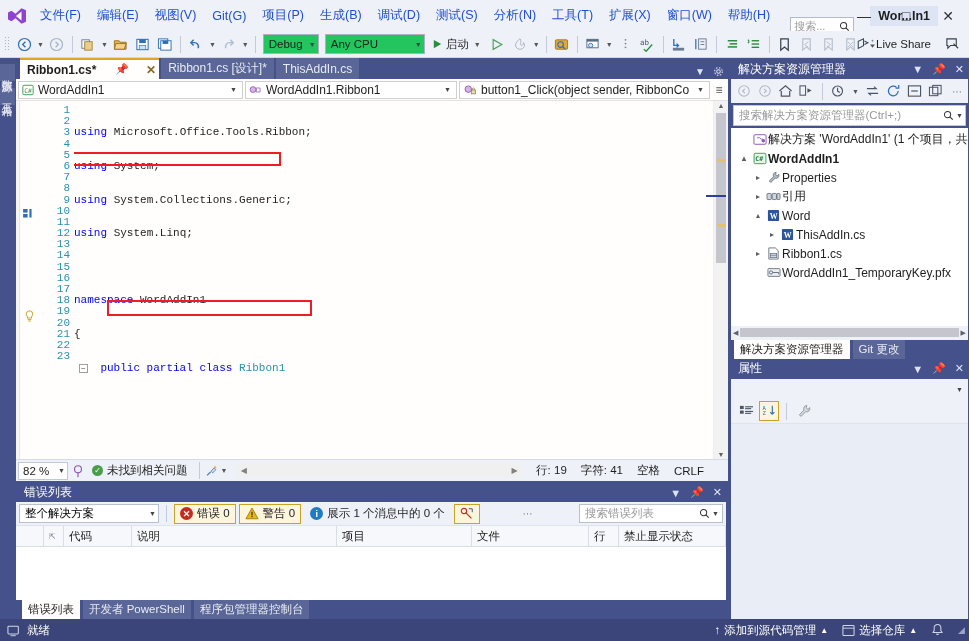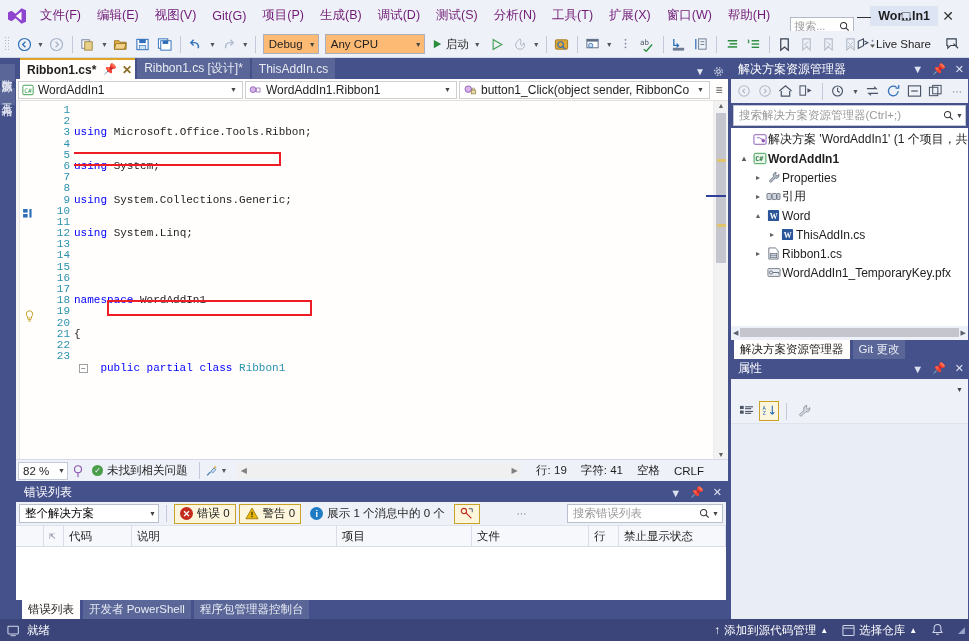--- a/index.html
+++ b/index.html
@@ -11,56 +11,56 @@
     background: #3d4c80;
     overflow: hidden;
     -webkit-font-smoothing: antialiased;
   }
   .app { position: relative; width: 969px; height: 641px; background:#45518b; display:flex; flex-direction:column; }
 
   
   .menubar { height: 31px; background:#eef1f8; display:flex; align-items:center; padding-left:6px; position:relative; }
   .vs-logo { width:22px; height:20px; display:flex; align-items:center; justify-content:center; margin-right:4px; }
   .menu-items { display:flex; align-items:center; }
-  .menu-item { padding:3px 8px; font-size:12.5px; color:#701a75; white-space:nowrap; cursor:default; }
+  .menu-item { padding:3px 8px; font-size:12.5px; color:#1d4ed8; white-space:nowrap; cursor:default; }
   .search-box { margin-left:12px; width:64px; height:19px; border:1px solid #b4b9c6; background:#fff;
     display:flex; align-items:center; padding:0 3px; font-size:11px; color:#9a9a9a; position:relative;margin-top:22px; }
   .search-box .mag { margin-left:auto; }
   .win-title { margin-left:16px; font-size:12.5px; font-weight:bold; color:#1e1e1e; background:#dde5f5; padding:3px 8px; }
   .win-btns { position:absolute; right:0; top:0; display:flex; height:31px; }
   .win-btn { width:42px; height:31px; display:flex; align-items:center; justify-content:center; font-size:14px; color:#333; }
 
   
   .toolbar { height:27px; background:#eef1f8; display:flex; align-items:center; padding-left:4px; position:relative; border-bottom:1px solid #d2d7e4; }
   .tb-grip { width:7px; height:16px; margin-right:2px;
      background-image: radial-gradient(#9aa3bb 0.8px, transparent 0.9px);
      background-size:3px 3px; opacity:.85; }
   .tb-btn { height:22px; min-width:22px; display:flex; align-items:center; justify-content:center; padding:0 2px; color:#3b3b3b; }
   .tb-sep { width:1px; height:17px; background:#c3c9d8; margin:0 4px; }
   .tb-caret { font-size:7px; color:#555; padding:0 2px; }
-  .tb-combo { height:20px; border:1px solid #aab0c0; background:#fdba74; display:flex; align-items:center;
+  .tb-combo { height:20px; border:1px solid #aab0c0; background:#22c55e; display:flex; align-items:center;
      padding:0 2px 0 5px; font-size:11.5px; color:#1e1e1e; margin:0 3px; }
   .tb-combo .cb-arrow { margin-left:auto; font-size:7px; color:#444; padding-left:6px; }
   .tb-start { display:flex; align-items:center; gap:3px; padding:0 4px; font-size:11.5px; color:#1e1e1e; }
   .live-share { position:absolute; right:38px; display:flex; align-items:center; gap:5px; font-size:11.5px; color:#1e1e1e; }
 
   
   .bodyrow { flex:1; display:flex; min-height:0; }
 
   
   .leftrail { width:16px; background:#45518b; padding-top:6px; flex:none; }
   .vtab { writing-mode:vertical-rl; font-size:11px; color:#e9ecf5; background:#5a6697;
      padding:7px 1px; margin-bottom:7px; letter-spacing:1px; width:15px; }
 
   
   .center { flex:1; display:flex; flex-direction:column; min-width:0; background:#45518b; padding:0 2px 0 0; }
 
   
   .edtabs { height:21px; display:flex; align-items:flex-end; background:#45518b; padding-left:4px; position:relative; }
-  .edtab { height:21px; display:flex; align-items:center; padding:0 7px; font-size:12px; color:#e7eaf3; background:#5a6697; margin-right:2px; }
+  .edtab { height:21px; display:flex; align-items:center; padding:0 7px; font-size:12px; color:#e7eaf3; background:#5a6697; margin-right:2px;gap:12px; }
   .edtab.active { background:#fffefc; color:#1e1e1e; font-weight:bold; border-top:2px solid #e0a526; padding-right:3px; }
   .edtab .pin { font-size:11px; color:#8a6a22; margin-left:7px; }
   .edtab .x { font-size:12px; color:#8a6a22; margin-left:5px; }
   .edtabs-right { position:absolute; right:4px; bottom:2px; display:flex; align-items:center; gap:8px; color:#dfe4f1; font-size:10px; }
 
   
   .navbar { height:22px; background:#fffefc; display:flex; align-items:center; padding:0 2px; gap:2px; border-bottom:1px solid #e2e2e2; }
   .navcombo { height:18px; border:1px solid #cfcfcf; background:#fff; display:flex; align-items:center; gap:4px;
      padding:0 2px 0 3px; font-size:12px; color:#1e1e1e; min-width:0; }
   .navcombo .nc-text { overflow:hidden; white-space:nowrap; text-overflow:ellipsis; }
@@ -103,21 +103,21 @@
   .errpanel { background:#45518b; padding:2px 2px 0 0; }
   .errhdr { height:19px; display:flex; align-items:center; padding:0 4px 0 8px; color:#ffffff; font-size:12px; }
   .errhdr .hdr-r { margin-left:auto; display:flex; gap:9px; align-items:center; font-size:11px; color:#dde2f0; }
   .errtb { height:24px; background:#eef1f8; display:flex; align-items:center; padding:0 3px; gap:3px; border-bottom:1px solid #dfe3ee; }
   .scopebox { width:140px; height:19px; border:1px solid #b9bfcd; background:#fff; display:flex; align-items:center; padding:0 2px 0 5px; font-size:11.5px; }
   .scopebox .sarrow { margin-left:auto; font-size:7px; color:#444; }
   .errtoggle { height:20px; display:flex; align-items:center; gap:4px; padding:0 5px; font-size:11.5px; color:#1e1e1e; border:1px solid transparent; }
   .errtoggle.on { background:#fdf6dd; border:1px solid #c9a227; }
   .err-ico { width:13px; height:13px; border-radius:50%; background:#c42b1c; color:#fff; font-size:9px; display:flex; align-items:center; justify-content:center; font-weight:bold; }
   .info-ico { width:13px; height:13px; border-radius:50%; background:#1e7bc4; color:#fff; font-size:9px; display:flex; align-items:center; justify-content:center; font-weight:bold; }
-  .errsearch { margin-left:auto; height:19px; width:156px; border:1px solid #b9bfcd; background:#fff; display:flex; align-items:center; padding:0 3px 0 5px; font-size:11.5px; color:#9a9a9a; }
+  .errsearch { margin-left:auto; height:19px; width:144px; border:1px solid #b9bfcd; background:#fff; display:flex; align-items:center; padding:0 3px 0 5px; font-size:11.5px; color:#9a9a9a; }
   .errcols { height:21px; background:#f7f8fb; display:flex; align-items:center; font-size:11.5px; color:#1e1e1e; border-bottom:1px solid #d9dde8; }
   .errcols div { border-right:1px solid #d9dde8; height:21px; display:flex; align-items:center; padding-left:5px; }
   .errbody { background:#ffffff; }
   .bottomtabs { height:19px; background:#45518b; display:flex; align-items:center; padding-left:6px; gap:3px; }
   .btab { font-size:11.5px; color:#e9ecf5; background:#5a6697; padding:2px 6px; }
   .btab.active { background:#fffefc; color:#1e1e1e; }
 
   
   .rightcol { width:239px; flex:none; background:#45518b; display:flex; flex-direction:column; padding:1px 1px 0 1px; }
   .panel-title { height:20px; display:flex; align-items:center; padding:0 4px 0 7px; color:#fff; font-size:12px; }

